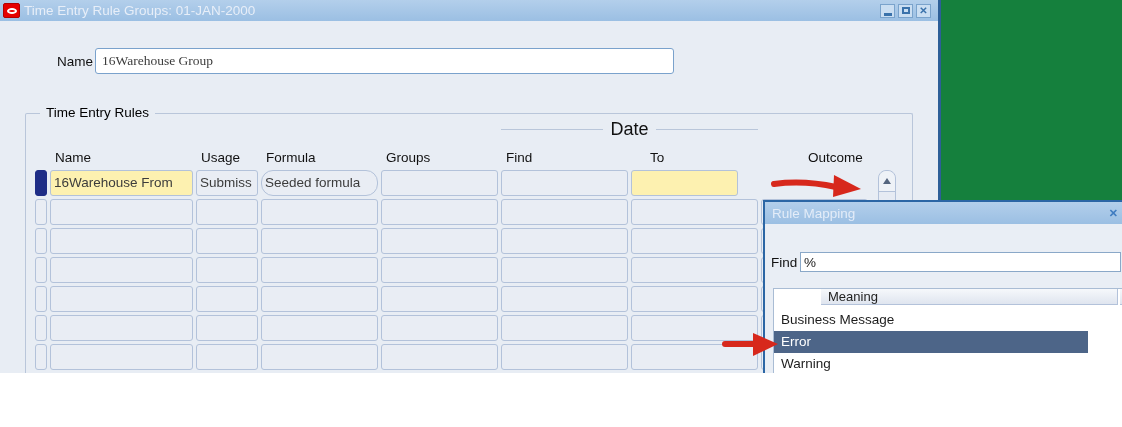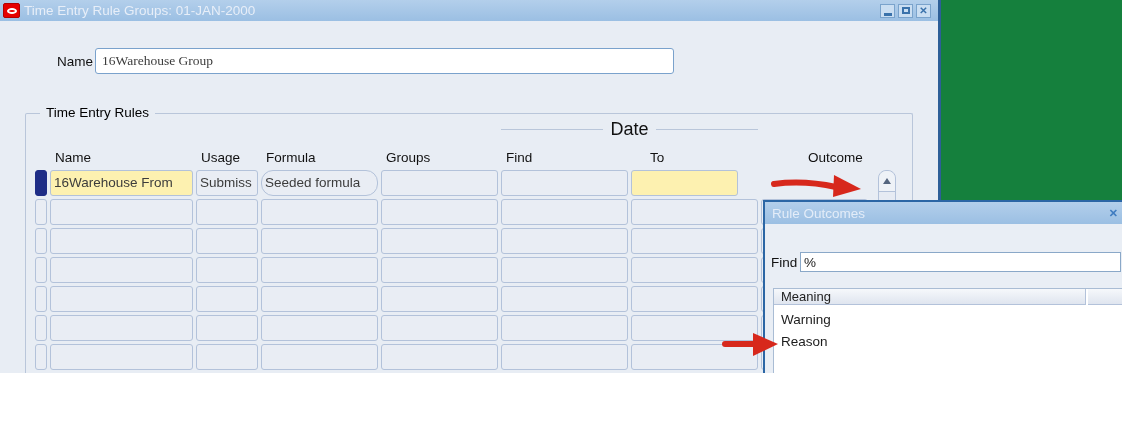--- a/index.html
+++ b/index.html
@@ -98,21 +98,21 @@
   .listbox {
     position:absolute; left:8px; top:64px; width:356px; height:172px;
     background:#fff; border:1px solid #a9bcd4;
   }
   .list-header { display:flex; gap:2px; height:16px; }
   .list-header-seg {
     background:linear-gradient(#f6f8fb,#dfe5ef);
     border-bottom:1px solid #b3c2da; border-right:1px solid #b3c2da;
     font-size:13px; line-height:15px; color:#222; padding-left:7px;
   }
-  .seg-main { width:312px; }
+  .seg-main { width:312px;margin-left:47px; }
   .seg-stub { flex:1; }
   .list-items { margin-top:4px; width:314px; }
   .list-item { height:22px; line-height:22px; padding-left:7px; font-size:13.5px; color:#1c1c1c; white-space:nowrap; }
   .list-item.selected { background:#4d6588; color:#fff; }
   
   .overlay { position:absolute; left:0; top:0; z-index:10; pointer-events:none; }
 </style>
 </head>
 <body>
 
@@ -253,32 +253,34 @@
 
     <div class="vscroll">
       <div class="vscroll-up">
           <span class="tri-up"></span>
         </div>
     </div>
   </div>
 
   <div class="popup">
     <div class="popup-titlebar">
-      <span>Rule Outcomes</span>
+      <span>Rule Mapping</span>
       <span class="popup-close">✕</span>
     </div>
     <div class="popup-body">
       <label class="find-label">Find</label>
       <input class="find-input" value="%" style="">
       <div class="listbox">
         <div class="list-header">
           <div class="list-header-seg seg-main">Meaning</div>
           <div class="list-header-seg seg-stub"></div>
         </div>
         <div class="list-items" id="list-items">
+            <div class="list-item">Business Message</div>
+            <div class="list-item selected">Error</div>
             <div class="list-item">Warning</div>
             <div class="list-item">Reason</div>
           </div>
       </div>
     </div>
   </div>
 
   <svg class="overlay" width="1122" height="427">
     <g>
       <path d="M774,184 q30,-4 62,3" fill="none" stroke="#d7281c" stroke-width="6" stroke-linecap="round"></path>

